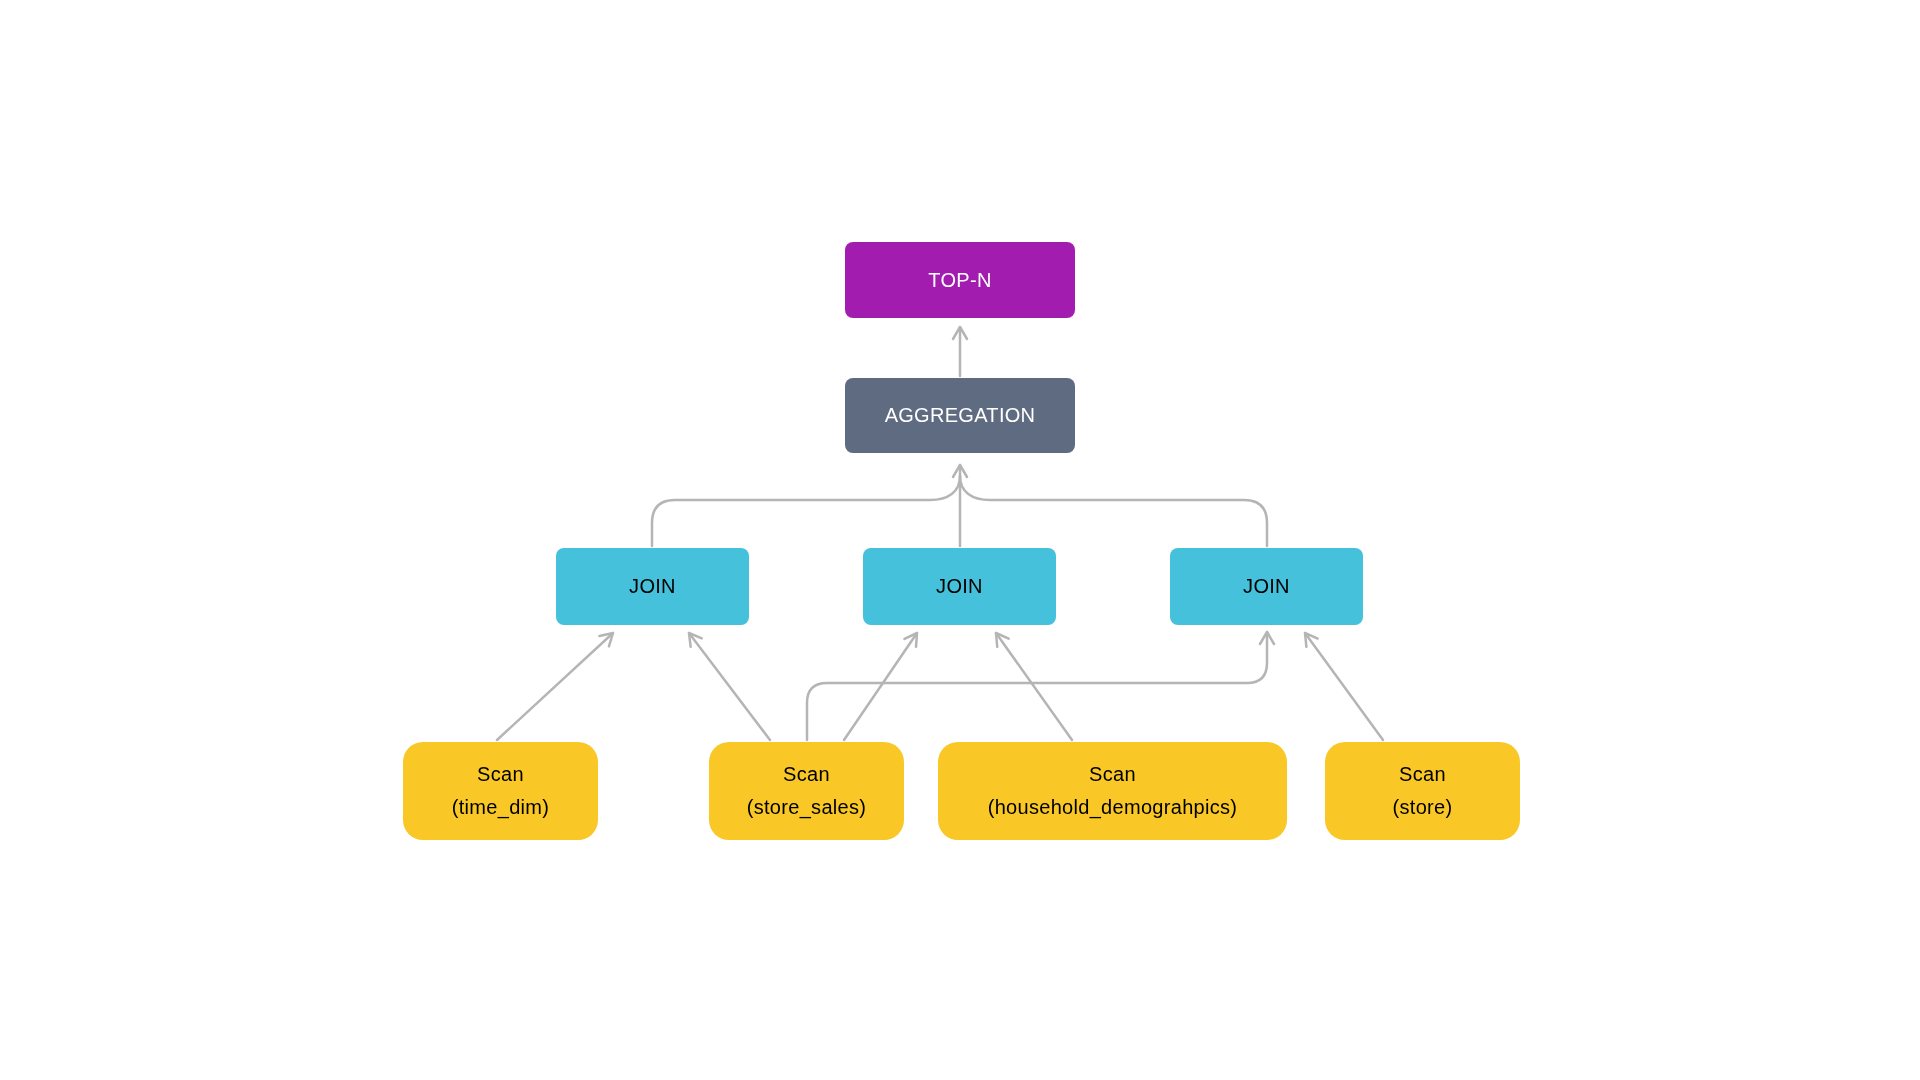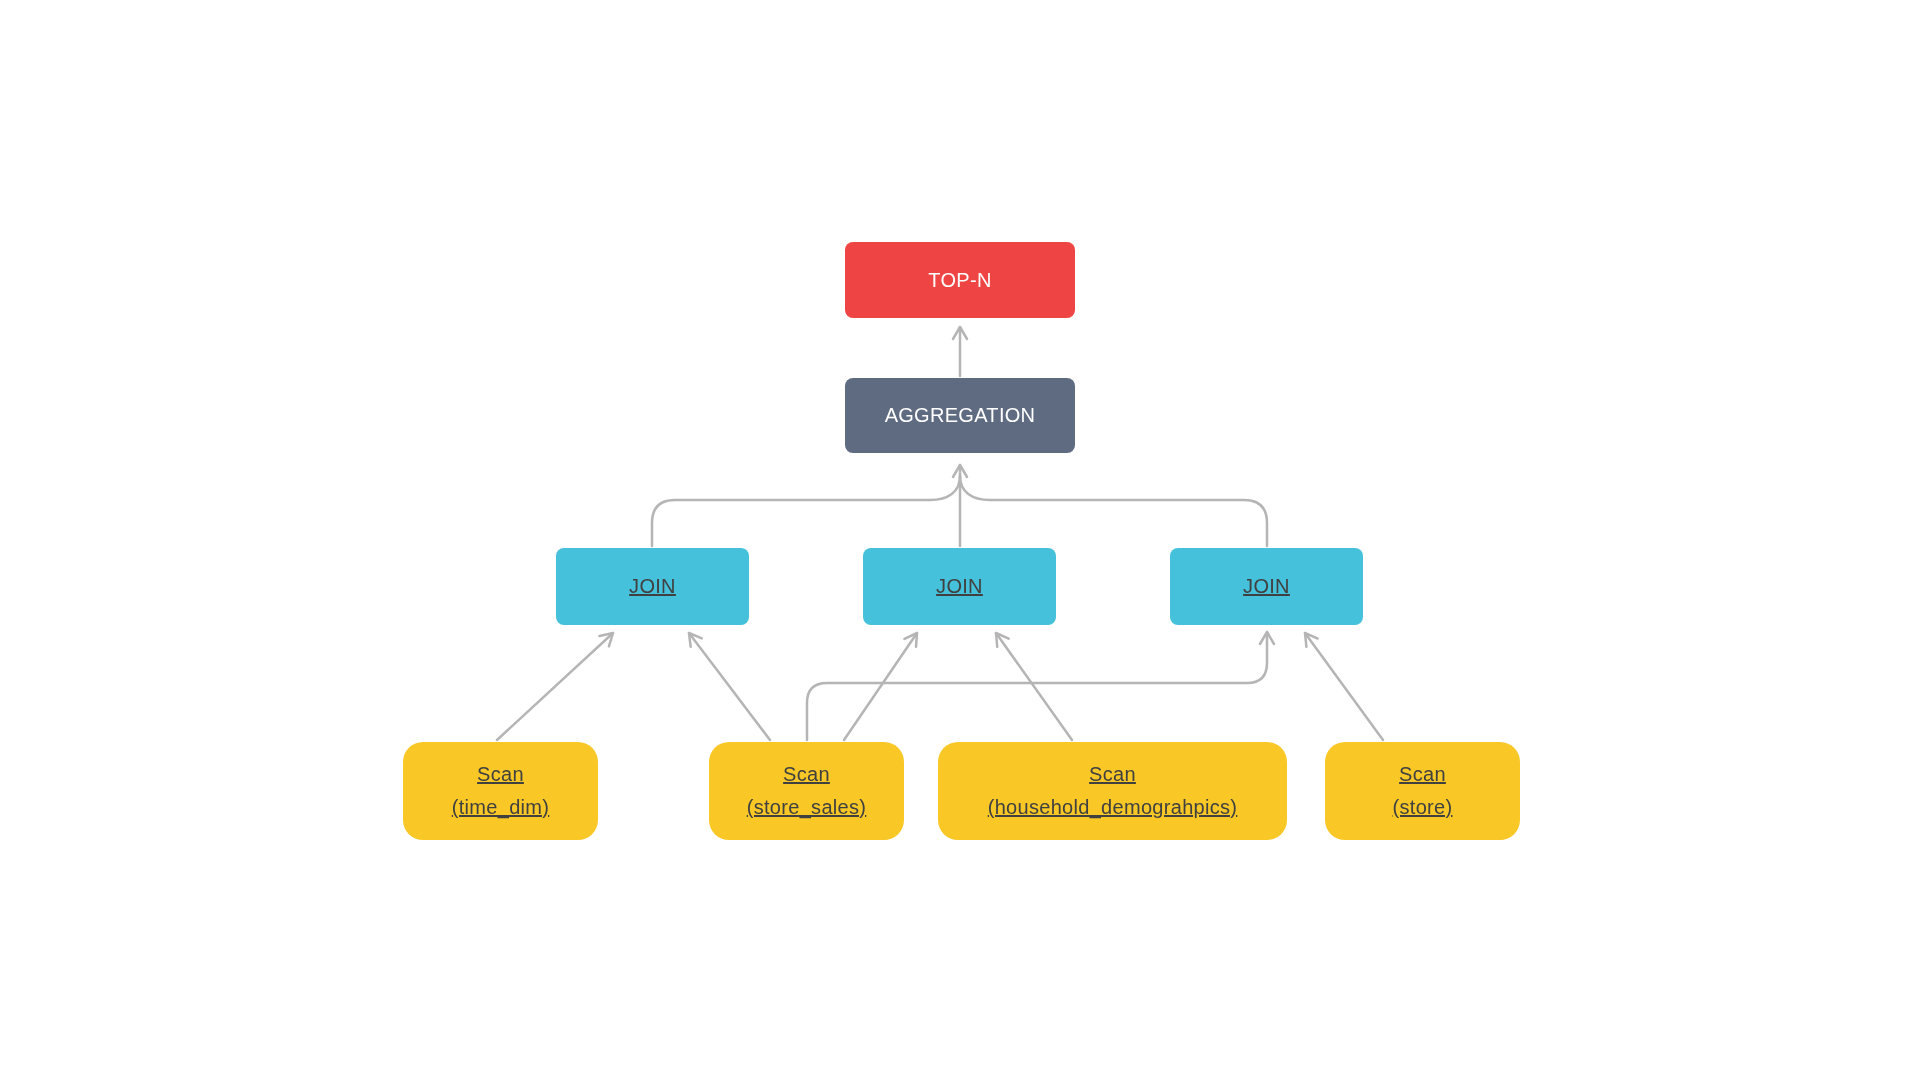--- a/index.html
+++ b/index.html
@@ -30,21 +30,21 @@
     flex-direction: column;
     align-items: center;
     justify-content: center;
     border-radius: 8px;
     font-size: 20px;
     font-weight: 500;
     letter-spacing: 0.3px;
     text-align: center;
   }
   .node-light-text { color: #ffffff; }
-  .node-dark-text { color: #404040; text-decoration: underline; }
+  .node-dark-text { color: #000000; }
   #node-top-n        { left: 845px;  top: 242px; width: 230px; height: 76px; }
   #node-aggregation  { left: 845px;  top: 378px; width: 230px; height: 75px; }
   #node-join-left    { left: 556px;  top: 548px; width: 193px; height: 77px; }
   #node-join-middle  { left: 863px;  top: 548px; width: 193px; height: 77px; }
   #node-join-right   { left: 1170px; top: 548px; width: 193px; height: 77px; }
   .scan-node { border-radius: 20px; }
   #node-scan-time-dim     { left: 403px;  top: 742px; width: 195px; height: 98px; }
   #node-scan-store-sales  { left: 709px;  top: 742px; width: 195px; height: 98px; }
   #node-scan-household    { left: 938px;  top: 742px; width: 349px; height: 98px; }
   #node-scan-store        { left: 1325px; top: 742px; width: 195px; height: 98px; }
@@ -68,21 +68,21 @@
       <path class="edge" d="M 1267 546 L 1267 523 Q 1267 500 1244 500 L 990 500 C 972 500 960 492 960 476"></path>
       <path class="edge" d="M 497 740 L 613 633" marker-end="url(#arrowhead)"></path>
       <path class="edge" d="M 770 740 L 689 633" marker-end="url(#arrowhead)"></path>
       <path class="edge" d="M 844 740 L 917 633" marker-end="url(#arrowhead)"></path>
       <path class="edge" d="M 1072 740 L 996 633" marker-end="url(#arrowhead)"></path>
       <path class="edge" d="M 807 740 L 807 703 Q 807 683 827 683 L 1247 683 Q 1267 683 1267 663 L 1267 632" marker-end="url(#arrowhead)"></path>
       <path class="edge" d="M 1383 740 L 1305 633" marker-end="url(#arrowhead)"></path>
     </g>
   </svg>
 
-  <div class="node node-light-text" id="node-top-n" style="background-color: #ef4444;">
+  <div class="node node-light-text" id="node-top-n" style="background-color: #a21caf;">
     <span>TOP-N</span>
   </div>
 
   <div class="node node-light-text" id="node-aggregation" style="background-color: rgb(95, 107, 128);">
     <span>AGGREGATION</span>
   </div>
 
   <div class="node node-dark-text" id="node-join-left" style="background-color: rgb(69, 193, 219);">
     <span>JOIN</span>
   </div>

